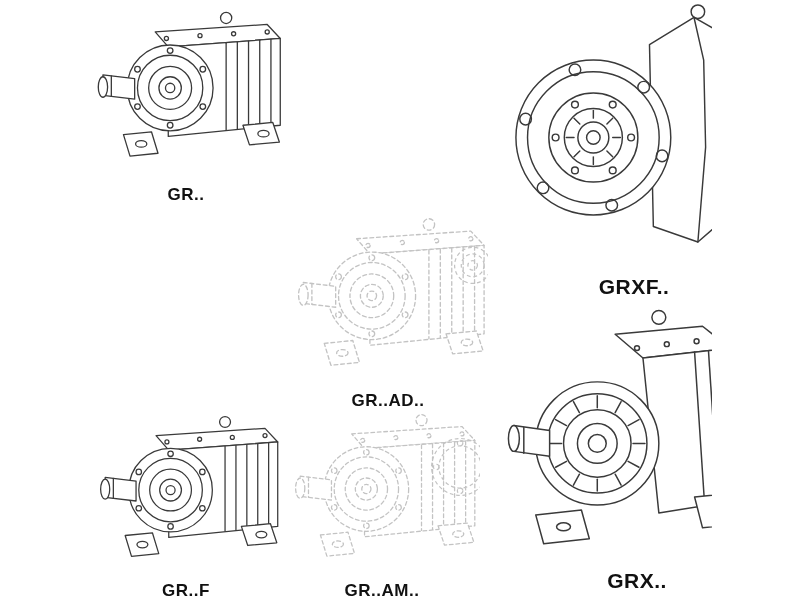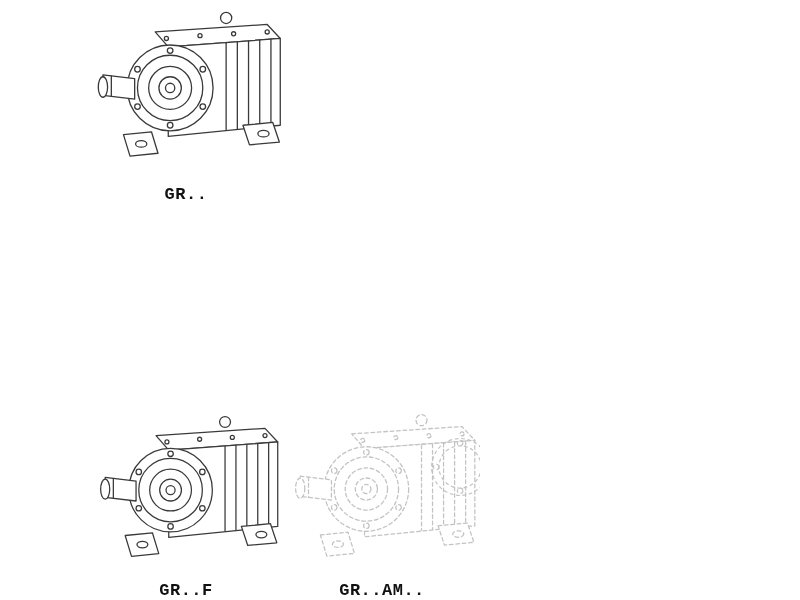--- a/index.html
+++ b/index.html
@@ -1,20 +1,20 @@
 <!DOCTYPE html>
 <html style="--line: #3a3a3a; --ghost: #c3c3c3; --background: #ffffff; --label_text: #111111;"><head>
 <meta charset="utf-8">
 <style>
   :root { --line:#3a3a3a; --ghost:#c3c3c3; --background:#ffffff; --label_text:#111111; }
   * { box-sizing:border-box; }
   html,body { margin:0; padding:0; }
   body { background:#fff; }
   .page { position:relative; width:712px; height:600px; background:var(--background);
-          font-family:Liberation Mono, monospace; overflow:hidden; }
+          font-family:Liberation Sans, sans-serif; overflow:hidden; }
   .cell { position:absolute; margin:0; display:flex; flex-direction:column; align-items:center; }
   .cell svg { width:100%; flex:1 1 auto; min-height:0; }
   .label { font-weight:700; font-size:17px; color:var(--label_text); letter-spacing:.5px;
            line-height:22px; height:22px; white-space:nowrap; }
   .label-lg { font-size:21px; line-height:27px; height:27px; }
   .draw  { color:var(--line); }
   .ghost { color:var(--ghost); stroke-dasharray:4 3; }
   .defs-holder { position:absolute; width:0; height:0; overflow:hidden; }
 </style>
 </head>
@@ -170,22 +170,39 @@
 <div class="page">
 
   <figure class="cell" style="left:88px;top:4px;width:196px;height:202px">
     <svg class="draw" viewBox="0 0 210 185">
       <use href="#sym-foot"></use>
     </svg>
     <figcaption class="label">GR..</figcaption>
   </figure>
 
 
-
-
+  <figure class="cell" style="left:502px;top:2px;width:264px;height:298px">
+    <svg class="draw" viewBox="0 0 260 280">
+      <use href="#sym-grxf"></use>
+    </svg>
+    <figcaption class="label label-lg">GRXF..</figcaption>
+  </figure>
+
+
+  <figure class="cell" style="left:288px;top:214px;width:200px;height:198px">
+    <svg class="ghost" viewBox="0 0 210 185">
+      <use href="#sym-foot"></use>
+      <g fill="none" stroke="currentColor" stroke-width="1.3">
+        <circle cx="194" cy="54" r="19"></circle>
+        <circle cx="194" cy="54" r="12"></circle>
+        <circle cx="194" cy="54" r="5"></circle>
+      </g>
+    </svg>
+    <figcaption class="label">GR..AD..</figcaption>
+  </figure>
 
   <figure class="cell" style="left:88px;top:412px;width:196px;height:190px">
     <svg class="draw" viewBox="0 0 210 185">
       <use href="#sym-foot"></use>
     </svg>
     <figcaption class="label">GR..F</figcaption>
   </figure>
 
   <figure class="cell" style="left:284px;top:410px;width:196px;height:192px">
     <svg class="ghost" viewBox="0 0 210 185">
@@ -195,14 +212,20 @@
         <circle cx="190" cy="62" r="23"></circle>
         <circle cx="190" cy="36" r="3"></circle>
         <circle cx="216" cy="62" r="3"></circle>
         <circle cx="190" cy="88" r="3"></circle>
         <circle cx="164" cy="62" r="3"></circle>
       </g>
     </svg>
     <figcaption class="label">GR..AM..</figcaption>
   </figure>
 
+  <figure class="cell" style="left:498px;top:300px;width:278px;height:294px">
+    <svg class="draw" viewBox="0 0 280 260">
+      <use href="#sym-grx"></use>
+    </svg>
+    <figcaption class="label label-lg">GRX..</figcaption>
+  </figure>
 
 </div>
 
 </body></html>

